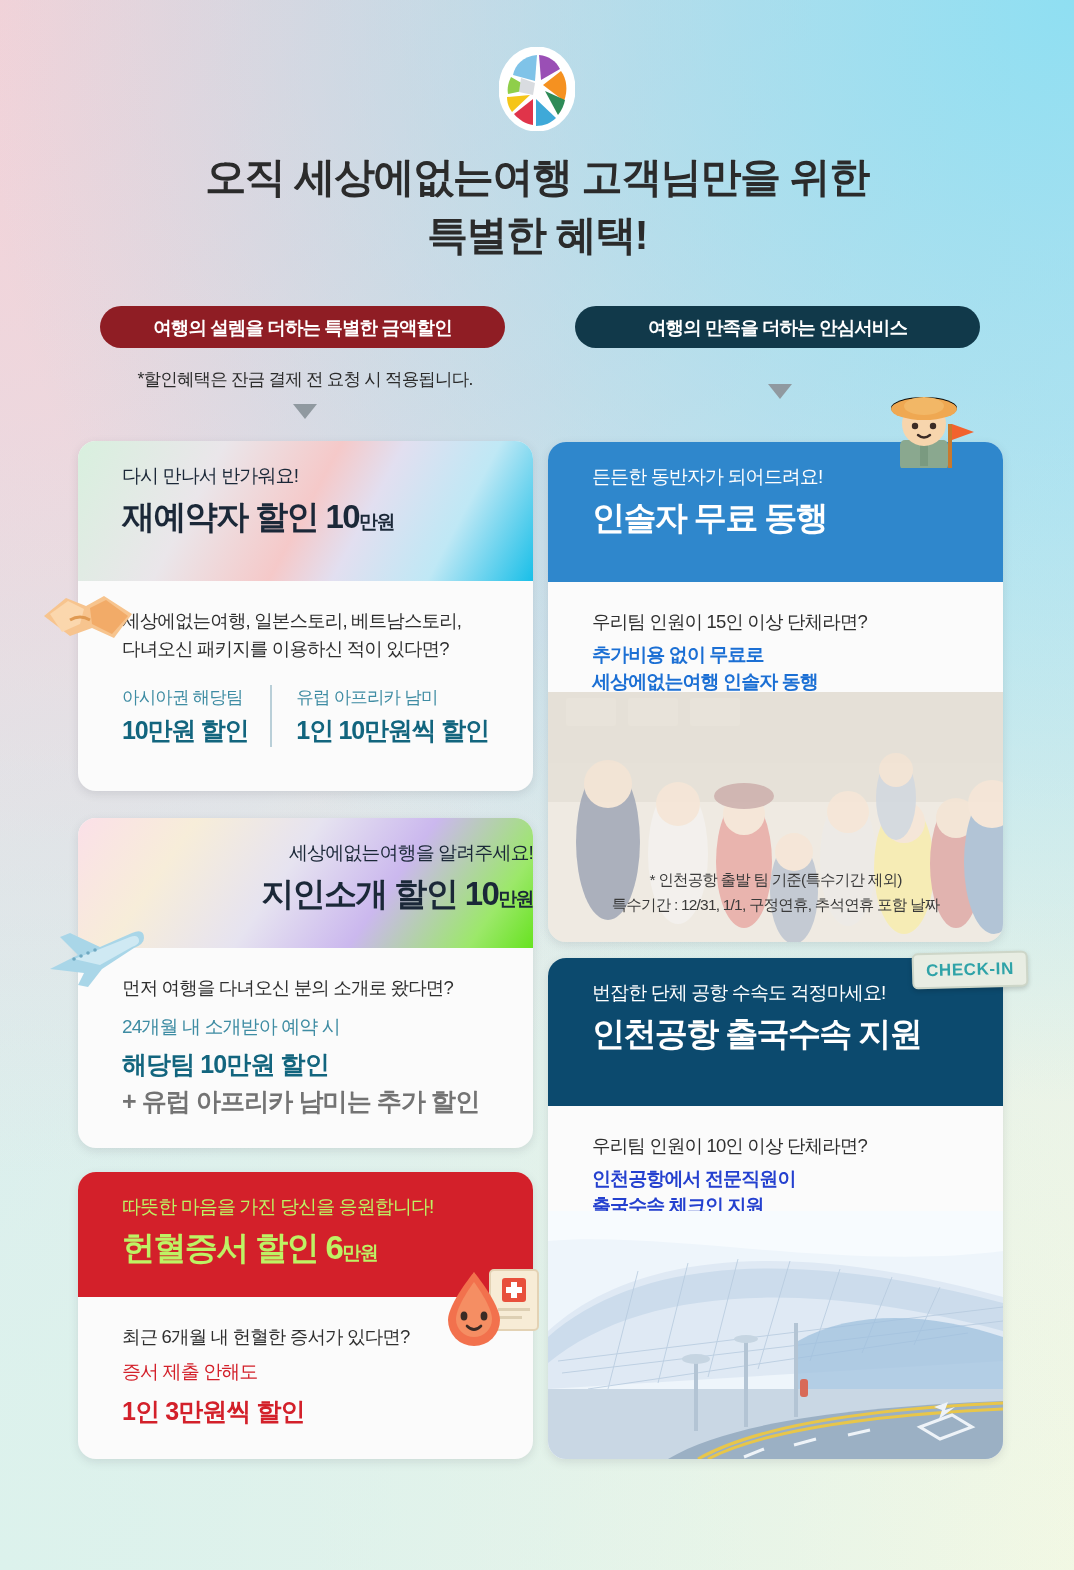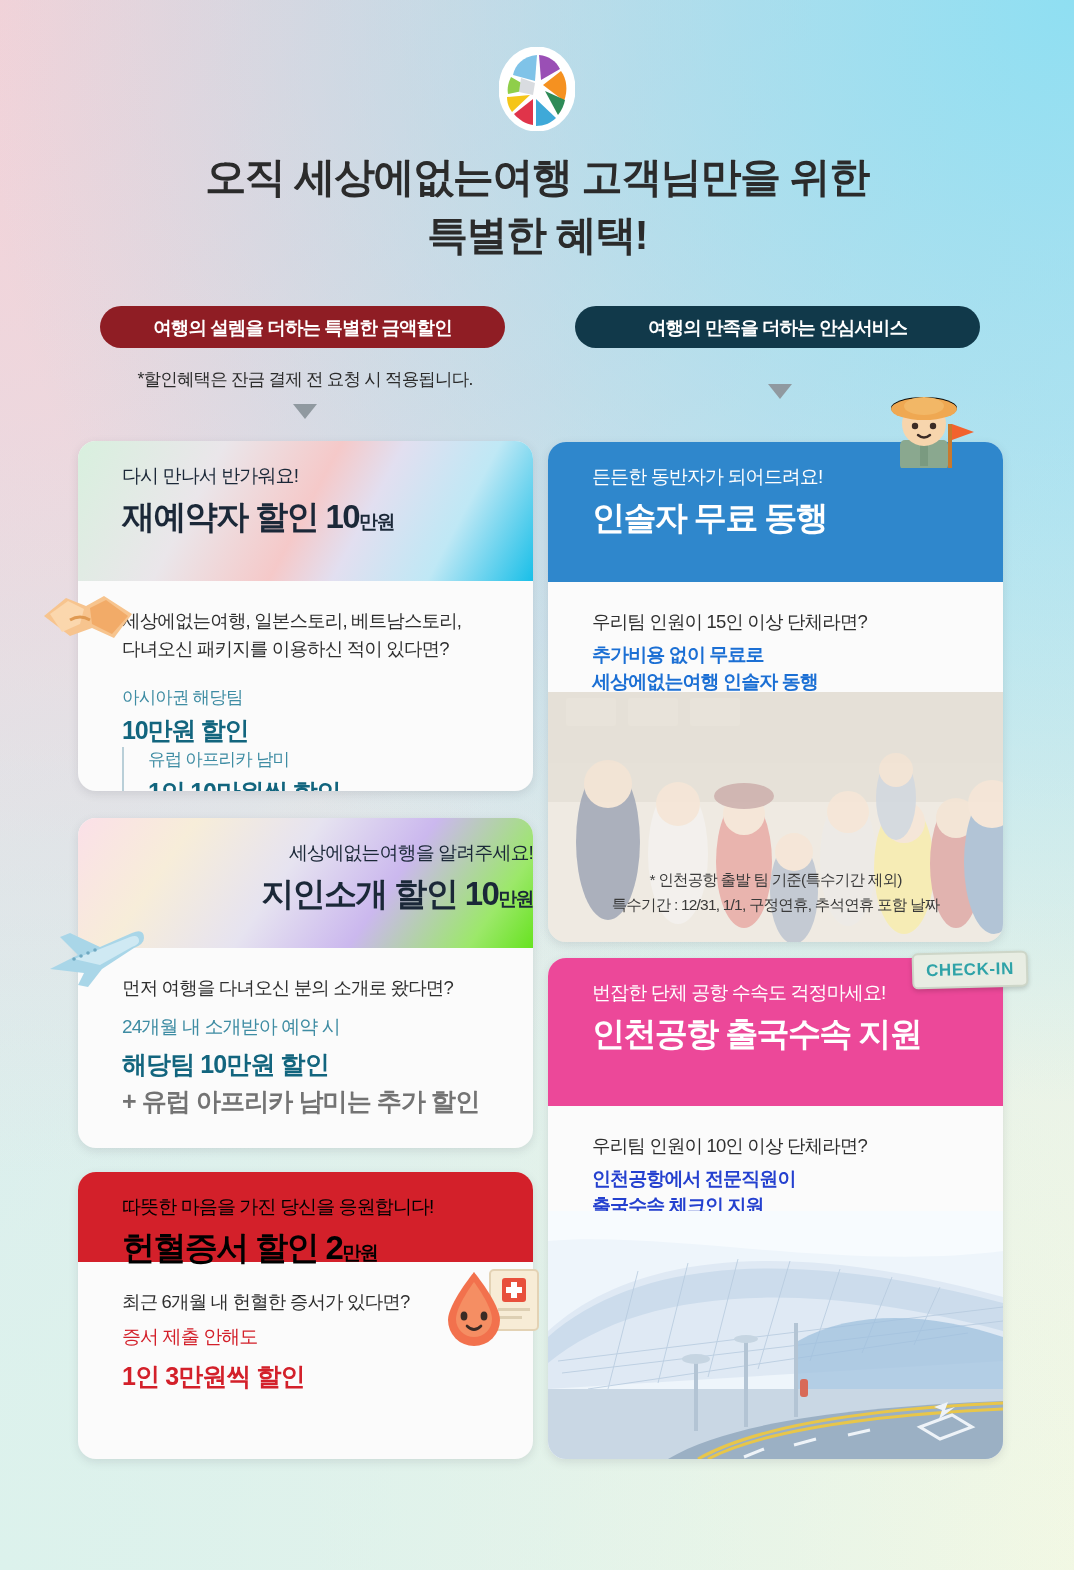--- a/index.html
+++ b/index.html
@@ -60,53 +60,53 @@
   .card-body { padding:26px 0 28px 44px; }
   .body-q { font-size:18.5px; color:#2f2f2f; letter-spacing:-0.85px; line-height:1.5; }
   .body-hl { font-weight:bold; letter-spacing:-0.9px; line-height:1.42; }
 
   
   #card-reorder { left:78px; top:441px; width:455px; height:350px; }
   #card-reorder .card-head {
     background:linear-gradient(118deg,#d8f0de 0%,#eae6ea 28%,#f5c9c9 50%,#e2dff0 62%,#bfe8f5 80%,#19bfe8 100%);
     color:#1b2838; height:140px;
   }
-  .split { display:flex; margin-top:22px;flex-direction:column; }
+  .split { display:flex; margin-top:22px; }
   .split-col { padding-right:22px; }
   .split-col + .split-col { padding-left:24px; border-left:2px solid #b9cfd8; }
   .split-label { font-size:17.5px; color:#3e8ca3; letter-spacing:-0.85px; margin-bottom:5px; }
   .split-val   { font-size:25px; font-weight:bold; color:#12657e; letter-spacing:-1.2px; }
 
   
   #card-referral { left:78px; top:818px; width:455px; height:330px; }
   #card-referral .card-head {
     background:linear-gradient(125deg,#fbe0e8 0%,#f7edd9 22%,#e6e3f0 45%,#cbb8ee 66%,#9ce86a 88%,#67e320 100%);
     color:#1b2838; height:130px;text-align:right;
   }
   #card-referral .body-hl.t1 { font-size:19px; color:#3e8ca3; font-weight:normal; margin-top:12px; }
   #card-referral .body-hl.t2 { font-size:25px; color:#12657e; margin-top:6px; }
   #card-referral .body-hl.t3 { font-size:25px; color:#737373; margin-top:2px; }
 
   
   #card-blood { left:78px; top:1172px; width:455px; height:287px; }
-  #card-blood .card-head { background:#d3202a; color:#000000; height:90px; }
+  #card-blood .card-head { background:#d3202a; color:#bef264; height:125px; }
 
   
   #card-escort { left:548px; top:442px; width:455px; height:500px; }
   #card-escort .card-head { background:#2f87cc; color:#fff; height:140px; }
   #card-escort .card-body { padding-bottom:14px; }
   .photo { position:absolute; left:0; right:0; bottom:0; }
   .foot-note {
     position:absolute; left:0; right:0; bottom:24px; text-align:center;
     font-size:15.5px; color:#3a3a3a; letter-spacing:-0.8px; line-height:1.6;
   }
 
   
   #card-airport { left:548px; top:958px; width:455px; height:501px; }
-  #card-airport .card-head { background:#ec4899; color:#fff; height:148px; }
+  #card-airport .card-head { background:#0c4a6e; color:#fff; height:148px; }
 
   .hl-blue { color:#1b6fd4; }
   .hl-blue2 { color:#2440cf; }
   .hl-red  { color:#d3202a; }
 
   
   .deco { position:absolute; pointer-events:none; }
 </style>
 </head>
 <body>
@@ -196,21 +196,21 @@
       <circle cx="37" cy="31" r="1.8" fill="#6fa9c2"></circle>
     <circle cx="44" cy="28" r="1.8" fill="#6fa9c2"></circle>
       <circle cx="51" cy="25" r="1.8" fill="#6fa9c2"></circle>
   </svg>
 </div>
 
 <div class="card" id="card-blood">
   <div class="card-head">
     <div class="head-sub">따뜻한 마음을 가진 당신을 응원합니다!</div>
     <div class="head-main">
-      <span>헌혈증서 할인 2</span><span class="unit">만원</span>
+      <span>헌혈증서 할인 6</span><span class="unit">만원</span>
     </div>
   </div>
   <div class="card-body">
     <div class="body-q">최근 6개월 내 헌혈한 증서가 있다면?</div>
     <div class="body-hl hl-red" style="font-size:19px;font-weight:normal;margin-top:8px;">증서 제출 안해도</div>
     <div class="body-hl hl-red" style="font-size:25px;margin-top:8px;">1인 3만원씩 할인</div>
   </div>
 </div>
 <div class="deco" style="left:440px; top:1262px;">
   <svg width="105" height="95" viewBox="0 0 105 95">

